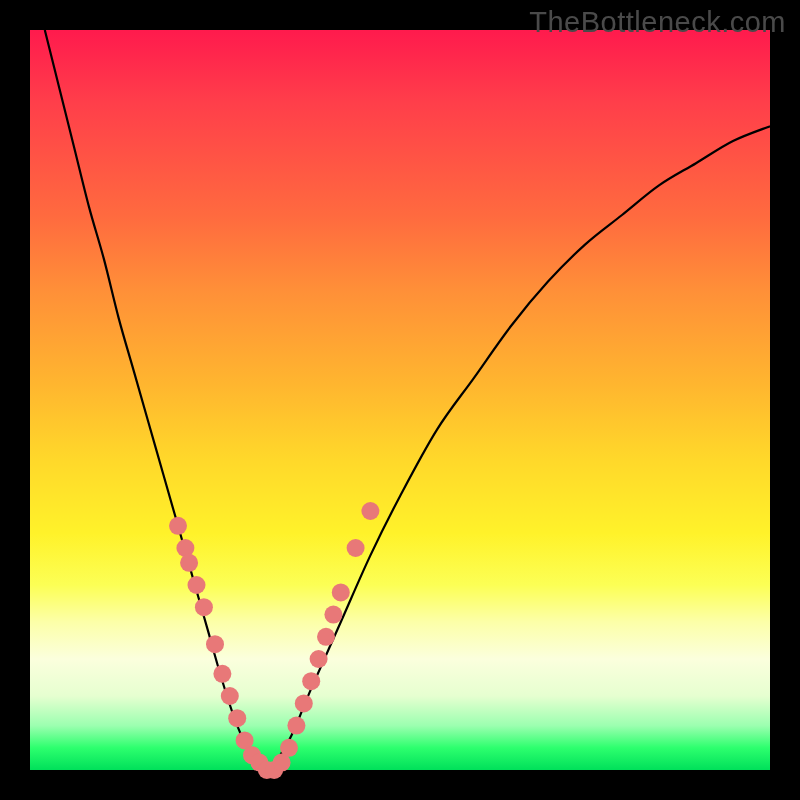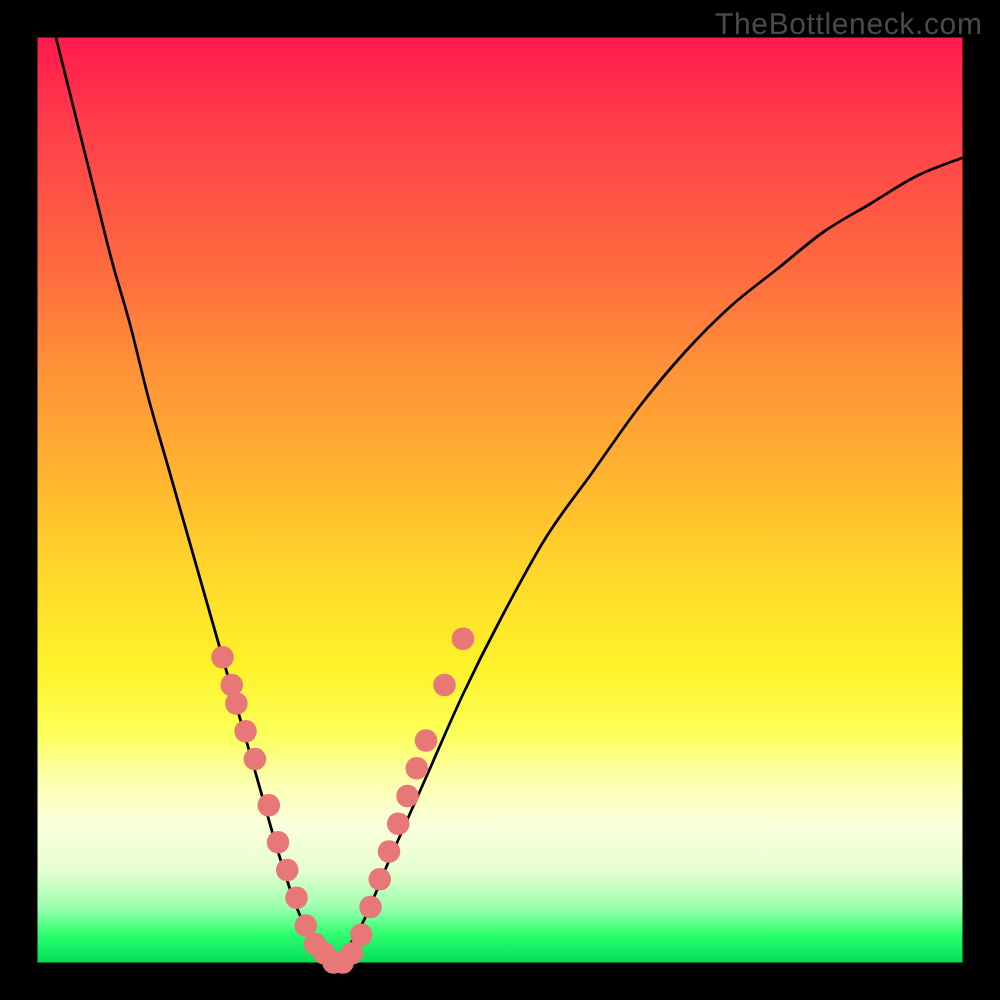--- a/index.html
+++ b/index.html
@@ -38,21 +38,21 @@
       #9cffb0 94%,
       #2dff6e 97%,
       #00e05a 100%
     );
   }
   .watermark {
     position: absolute;
     top: 6px;
     right: 14px;
     color: #4a4a4a;
-    font-size: 24px;
+    font-size: 29px;
     letter-spacing: 0.5px;
     font-weight: 500;
     user-select: none;
   }
   svg.curve {
     position: absolute;
     left: 0;
     top: 0;
     width: 740px;
     height: 740px;

